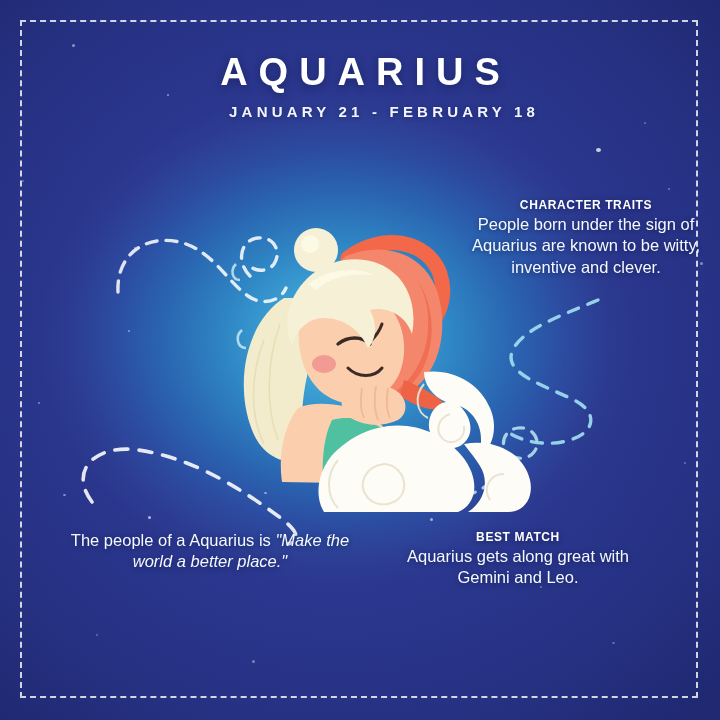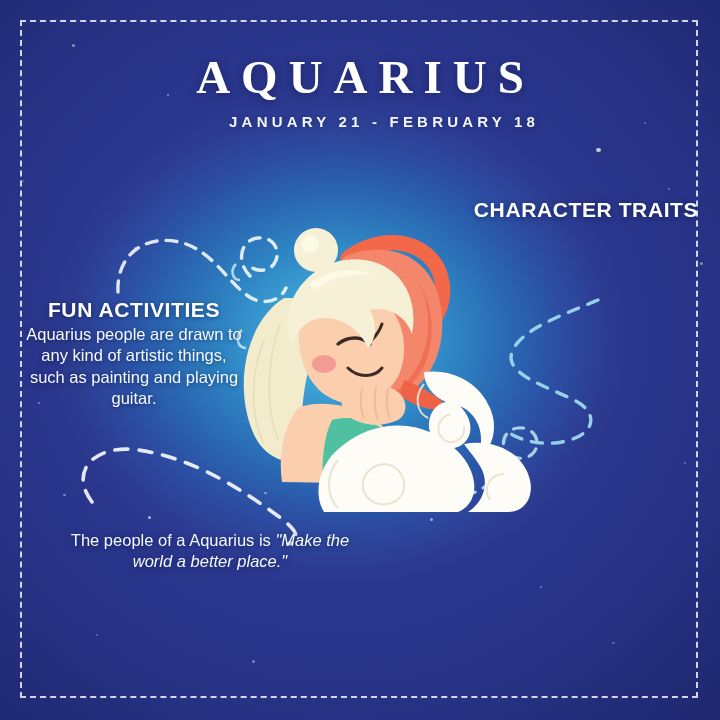--- a/index.html
+++ b/index.html
@@ -44,48 +44,47 @@
   .swirls { position: absolute; inset: 0; pointer-events: none; }
 
   
   .header {
     position: absolute;
     top: 52px; left: 0; right: 0;
     text-align: center;
   }
   .title {
     color: #ffffff;
-    font-size: 47px;
+    font-size: 38px;
     font-weight: bold;
     letter-spacing: 11px;
     line-height: 1.08;
     text-indent: 11px;
     text-shadow: 0 2px 8px rgba(10,18,60,0.45);
-    font-family: Liberation Serif, serif;
   }
   .subtitle {
     margin-top: 10px;
     color: #f2f5ff;
     font-size: 15px;
     font-weight: bold;
     letter-spacing: 4.2px;
     text-indent: 4.2px;
     text-shadow: 0 1px 5px rgba(10,18,60,0.4);
     padding-left: 44px;
   }
 
   
   .info {
     position: absolute;
     text-align: center;
     color: #ffffff;
   }
   .info h3 {
     margin: 0 0 2px 0;
-    font-size: 21px;
+    font-size: 12px;
     font-weight: bold;
     letter-spacing: 0.6px;
     text-shadow: 0 1px 5px rgba(10,20,60,0.55);
   }
   .info p {
     margin: 0;
     font-size: 16.5px;
     line-height: 1.30;
     color: #f4f8ff;
     text-shadow: 0 1px 5px rgba(10,20,60,0.55);
@@ -238,29 +237,30 @@
           <path d="M276,262 C262,262 254,276 262,288"></path>
           <path d="M110,248 C98,262 98,284 110,296"></path>
           <path d="M196,172 C186,184 188,200 200,206"></path>
         </g>
       </g>
     </svg>
   </div>
 
   <div class="info" id="block-character-traits">
     <h3>CHARACTER TRAITS</h3>
-  </div>
-
-  <div class="info" id="block-fun-activities">
-    <h3>FUN ACTIVITIES</h3>
-    <p>Aquarius people are drawn to any kind of artistic things, such as painting and playing guitar.</p>
-  </div>
+    <p>People born under the sign of Aquarius are known to be witty, inventive and clever.</p>
+  </div>
+
 
   <div class="info" id="block-motto">
     <p>
       <span>The people of a Aquarius is</span>
       <span class="quote">"Make the world a better place."</span>
     </p>
   </div>
 
+  <div class="info" id="block-best-match">
+    <h3>BEST MATCH</h3>
+    <p>Aquarius gets along great with Gemini and Leo.</p>
+  </div>
 
   <div class="dashed-frame"></div>
 </div>
 
 </body></html>

